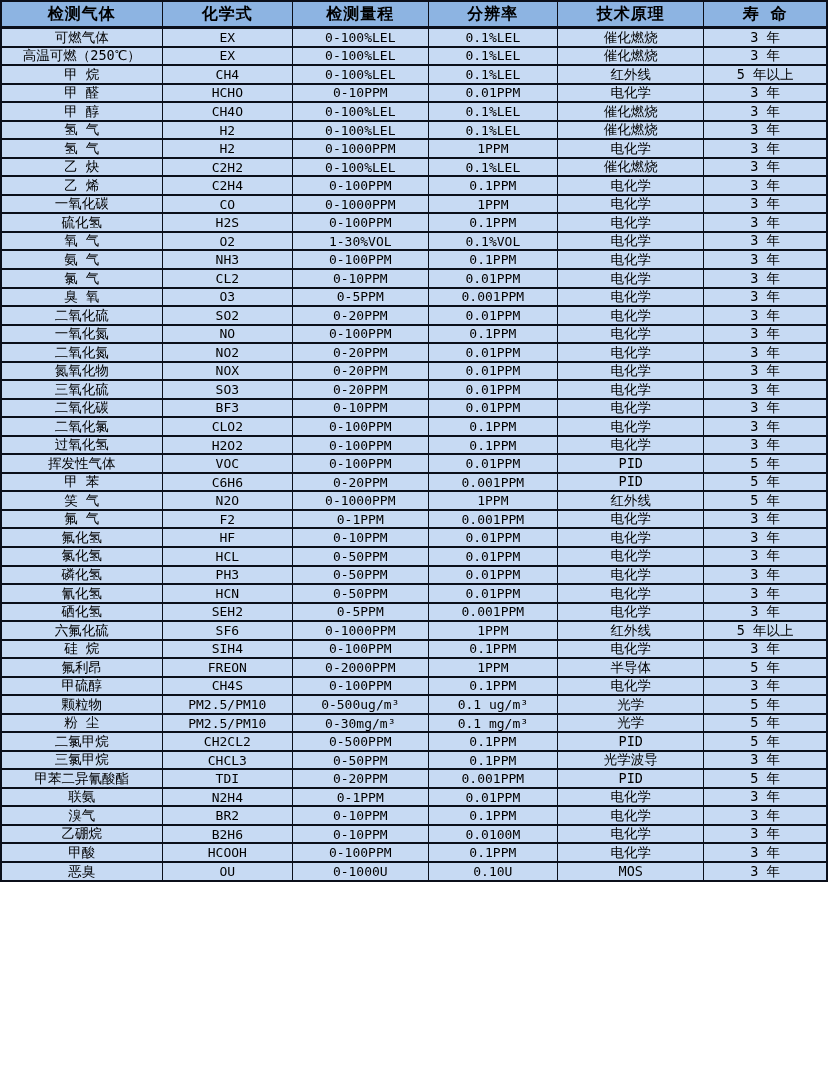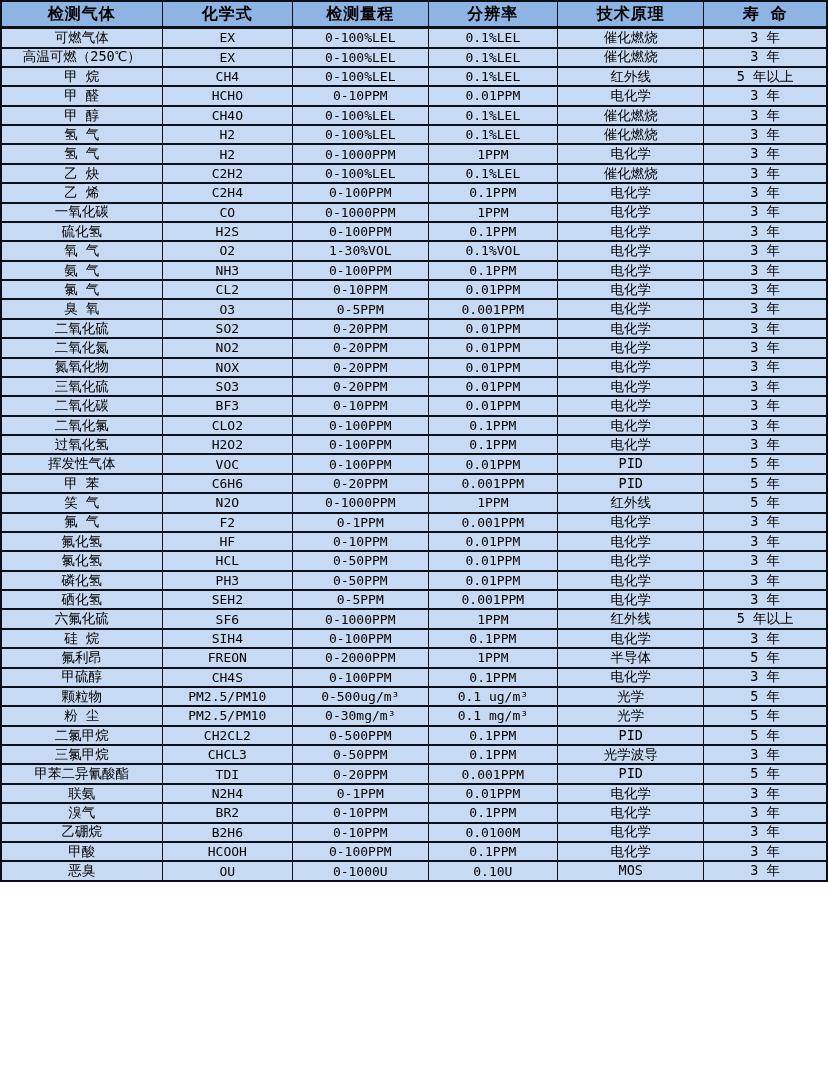--- a/index.html
+++ b/index.html
@@ -189,20 +189,28 @@
       </tr>
       <tr>
         <td class="cjk">二氧化硫</td>
         <td>SO2</td>
         <td>0-20PPM</td>
         <td>0.01PPM</td>
         <td class="cjk">电化学</td>
         <td class="cjk">3 年</td>
       </tr>
       <tr>
+        <td class="cjk">一氧化氮</td>
+        <td>NO</td>
+        <td>0-100PPM</td>
+        <td>0.1PPM</td>
+        <td class="cjk">电化学</td>
+        <td class="cjk">3 年</td>
+      </tr>
+      <tr>
         <td class="cjk">二氧化氮</td>
         <td>NO2</td>
         <td>0-20PPM</td>
         <td>0.01PPM</td>
         <td class="cjk">电化学</td>
         <td class="cjk">3 年</td>
       </tr>
       <tr>
         <td class="cjk">氮氧化物</td>
         <td>NOX</td>
@@ -287,20 +295,28 @@
         <td class="cjk">氯化氢</td>
         <td>HCL</td>
         <td>0-50PPM</td>
         <td>0.01PPM</td>
         <td class="cjk">电化学</td>
         <td class="cjk">3 年</td>
       </tr>
       <tr>
         <td class="cjk">磷化氢</td>
         <td>PH3</td>
+        <td>0-50PPM</td>
+        <td>0.01PPM</td>
+        <td class="cjk">电化学</td>
+        <td class="cjk">3 年</td>
+      </tr>
+      <tr>
+        <td class="cjk">氰化氢</td>
+        <td>HCN</td>
         <td>0-50PPM</td>
         <td>0.01PPM</td>
         <td class="cjk">电化学</td>
         <td class="cjk">3 年</td>
       </tr>
       <tr>
         <td class="cjk">硒化氢</td>
         <td>SEH2</td>
         <td>0-5PPM</td>
         <td>0.001PPM</td>

